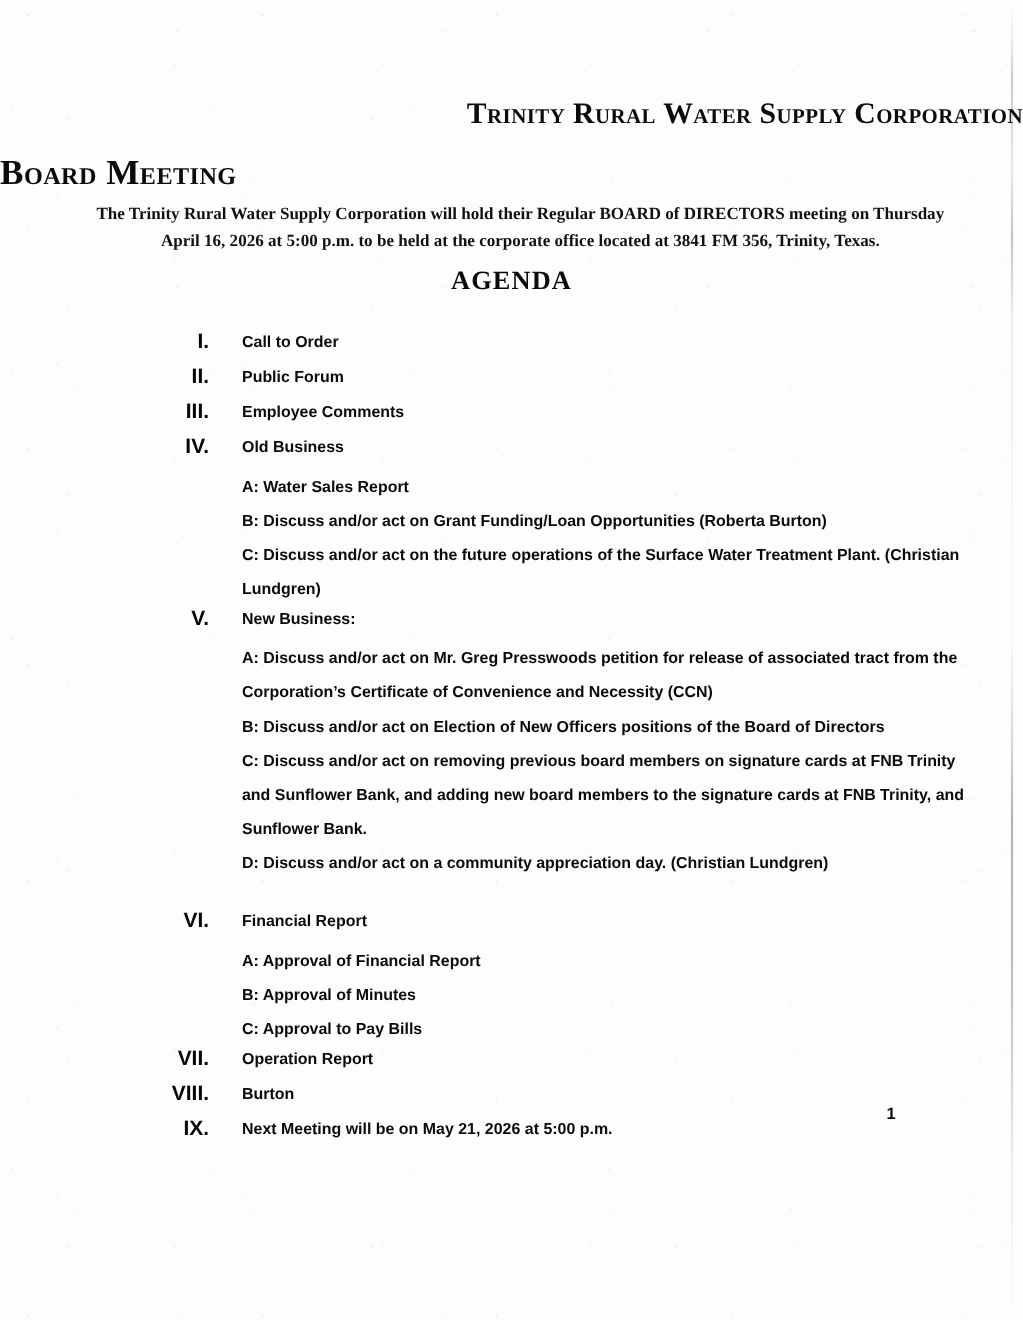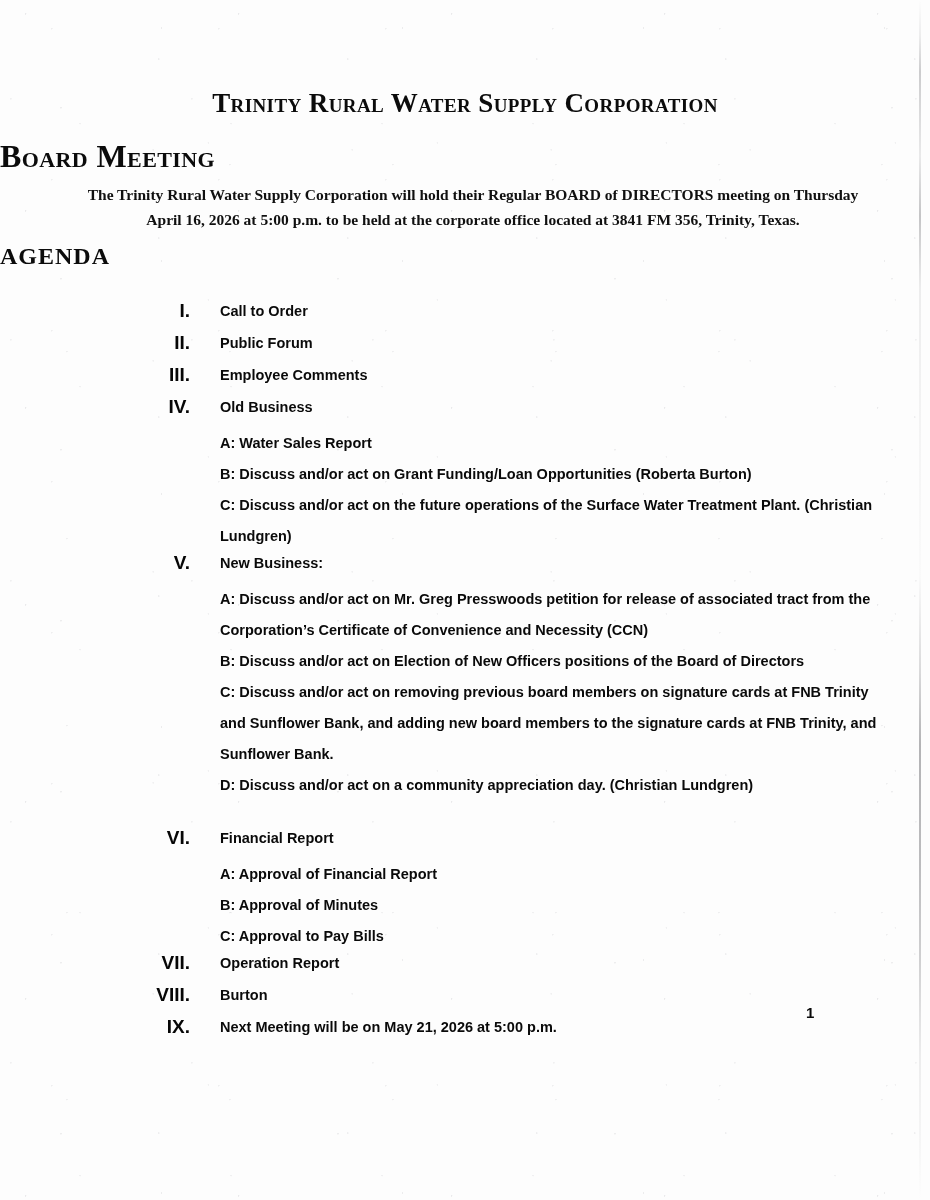--- a/index.html
+++ b/index.html
@@ -68,21 +68,21 @@
     position: relative;
     z-index: 2;
   }
 
   
   .doc-title {
     position: absolute;
     left: 0;
     right: 0;
     top: 88px;
-    text-align: center;
+    text-align: right;
     font-family: "Liberation Serif", serif;
     font-weight: 700;
     font-size: 27px;
     letter-spacing: 0.4px;
     font-variant: small-caps;
     color: #0b0b0b;
   }
   .doc-subtitle {
     position: absolute;
     left: 0;
@@ -106,21 +106,21 @@
     font-weight: 700;
     font-size: 15.5px;
     line-height: 25px;
     color: #101010;
   }
   .agenda-heading {
     position: absolute;
     left: 0;
     right: 0;
     top: 243px;
-    text-align: left;
+    text-align: center;
     font-family: "Liberation Serif", serif;
     font-weight: 700;
     font-size: 24px;
     letter-spacing: 1px;
     color: #0b0b0b;
   }
 
   
   .agenda-list {
     position: absolute;

